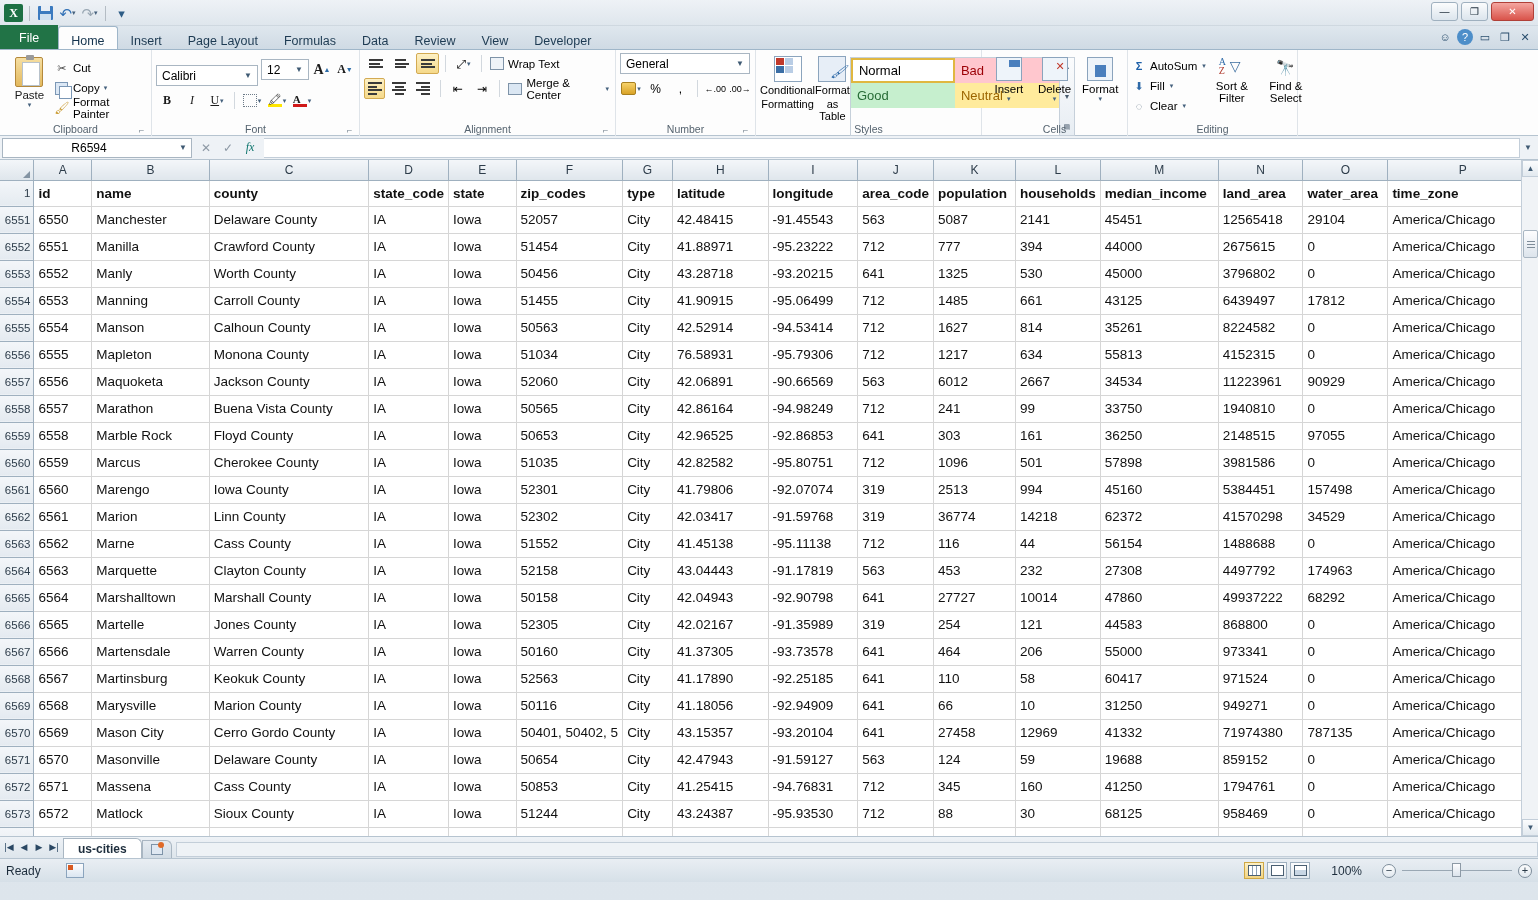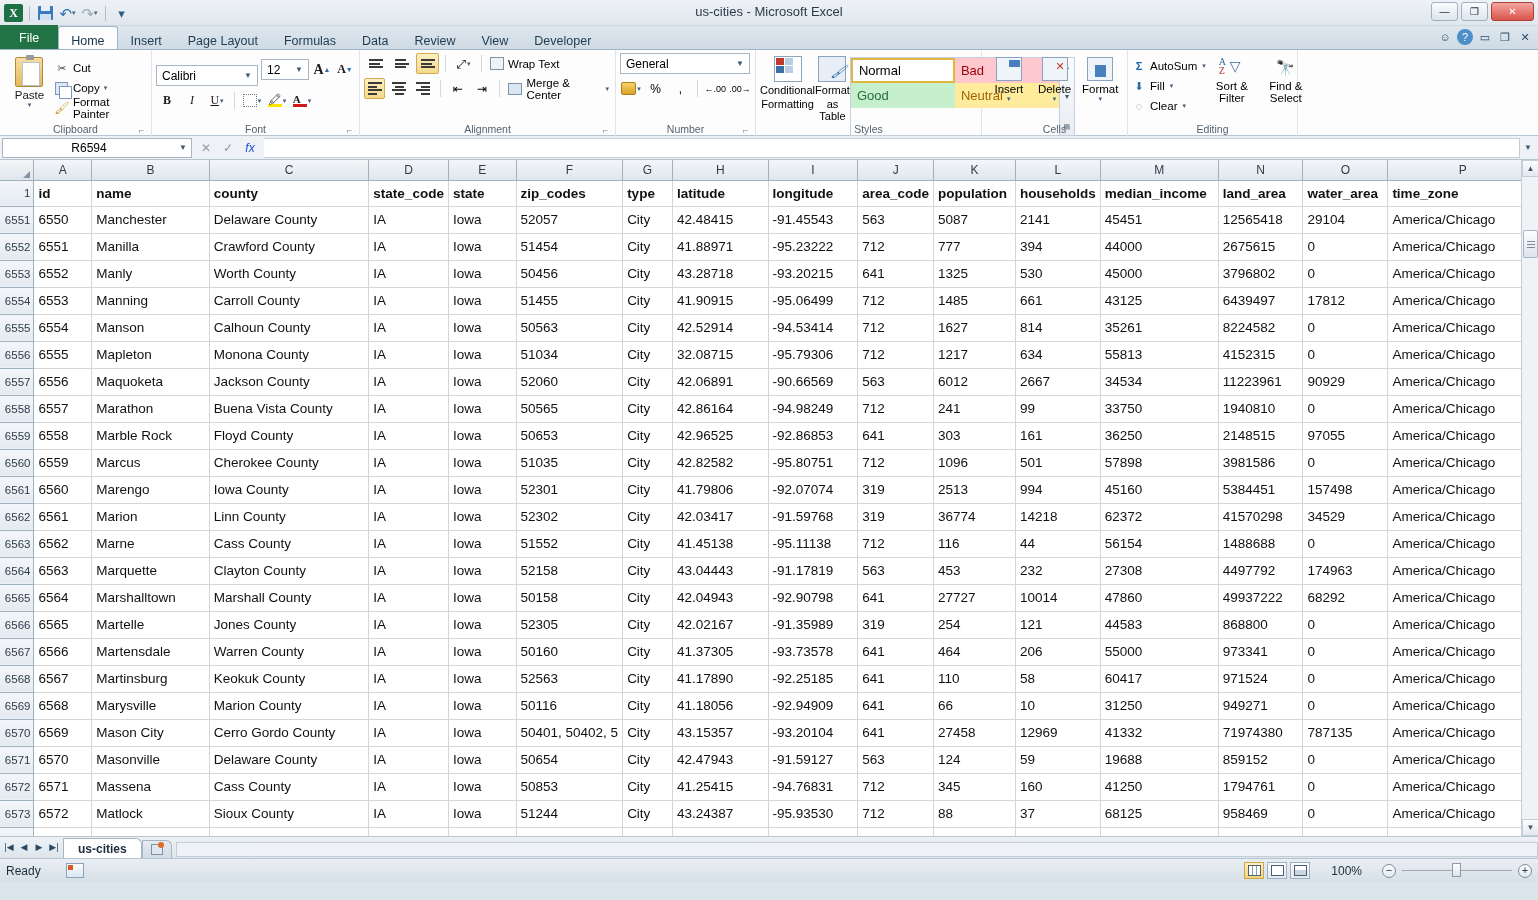--- a/index.html
+++ b/index.html
@@ -154,21 +154,21 @@
   
   .fbar { height: 24px; background:#eef2f6; border-bottom:1px solid #b6c4d0;
           display:flex; align-items:center; padding: 1px 2px; }
   .namebox { width: 190px; height: 20px; border:1px solid #a9b6c2; background:#fff;
              display:flex; align-items:center; font-size:12px; }
   .namebox .nv { flex:1; text-align:center; }
   .namebox .na { width:16px; text-align:center; font-size:8px; color:#3f5a73; }
   .fb-btns { display:flex; align-items:center; gap:2px; padding: 0 4px; }
   .fb-b { width: 20px; height: 18px; display:flex;align-items:center;justify-content:center;
           font-size:12px; color:#8d99a5; }
-  .fb-b.fx { color:#1d4ed8; font-style: italic; font-family:Liberation Sans, sans-serif; }
+  .fb-b.fx { color:#0f766e; font-style: italic; font-family:Liberation Serif, serif; }
   .finput { flex:1; height:20px; background:#fff; border:1px solid #c3ced9; border-left:none; }
   .fb-exp { width: 16px; height: 20px; display:flex;align-items:center;justify-content:center;
             font-size:8px; color:#3f5a73; background:#eef2f6; }
 
   
   .gridwrap { position: relative; height: 676px; background:#fff; overflow:hidden; }
   table.grid { border-collapse: collapse; table-layout: fixed; }
   .colhdr td, .colhdr th { height: 20px; background: linear-gradient(#f3f6f9,#dfe6ec);
       border: 1px solid #9fb0bf; border-top:none; border-left:none;
       text-align: center; font-weight: normal; font-size: 12px; color:#2d3c4a; }
@@ -254,21 +254,20 @@
           <span class="undo-a">↶</span>
           <span class="tiny-caret">▾</span>
         </div>
       <div class="qat-btn split">
           <span class="undo-a" style="color:#9aa8b4">↷</span>
           <span class="tiny-caret">▾</span>
         </div>
       <div class="sep"></div>
       <div class="qat-btn">▾</div>
     </div>
-    <div class="title-text">us-cities  -  Microsoft Excel</div>
     <div class="wincontrols">
       <div class="wc">—</div>
       <div class="wc">❐</div>
       <div class="wc close">✕</div>
     </div>
   </div>
 
   <div class="tabstrip">
     <div class="tab file">File</div>
     <div class="tab active">Home</div>
@@ -729,21 +728,21 @@
           </tr>
           <tr>
             <td class="rowhdr">6556</td>
             <td class="cell cw-A">6555</td>
             <td class="cell cw-B">Mapleton</td>
             <td class="cell cw-C">Monona County</td>
             <td class="cell cw-D">IA</td>
             <td class="cell cw-E">Iowa</td>
             <td class="cell cw-F">51034</td>
             <td class="cell cw-G">City</td>
-            <td class="cell cw-H">32.08715</td>
+            <td class="cell cw-H">76.58931</td>
             <td class="cell cw-I">-95.79306</td>
             <td class="cell cw-J">712</td>
             <td class="cell cw-K">1217</td>
             <td class="cell cw-L">634</td>
             <td class="cell cw-M">55813</td>
             <td class="cell cw-N">4152315</td>
             <td class="cell cw-O">0</td>
             <td class="cell cw-P">America/Chicago</td>
           </tr>
           <tr>
@@ -1056,21 +1055,21 @@
             <td class="cell cw-B">Matlock</td>
             <td class="cell cw-C">Sioux County</td>
             <td class="cell cw-D">IA</td>
             <td class="cell cw-E">Iowa</td>
             <td class="cell cw-F">51244</td>
             <td class="cell cw-G">City</td>
             <td class="cell cw-H">43.24387</td>
             <td class="cell cw-I">-95.93530</td>
             <td class="cell cw-J">712</td>
             <td class="cell cw-K">88</td>
-            <td class="cell cw-L">37</td>
+            <td class="cell cw-L">30</td>
             <td class="cell cw-M">68125</td>
             <td class="cell cw-N">958469</td>
             <td class="cell cw-O">0</td>
             <td class="cell cw-P">America/Chicago</td>
           </tr>
           <tr>
             <td class="rowhdr">6574</td>
             <td class="cell cw-A">6573</td>
             <td class="cell cw-B">Maurice</td>
             <td class="cell cw-C">Sioux County</td>

